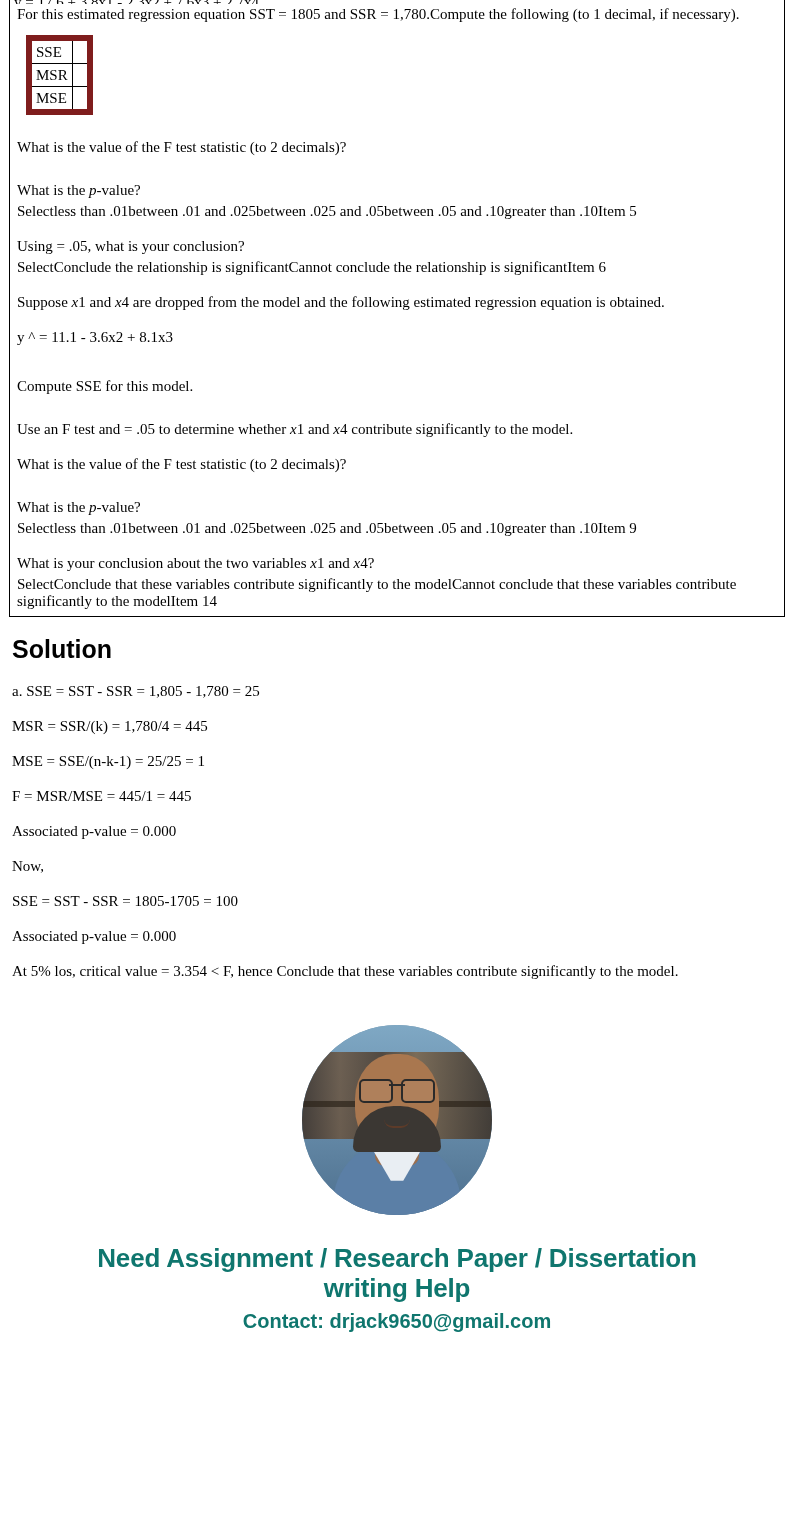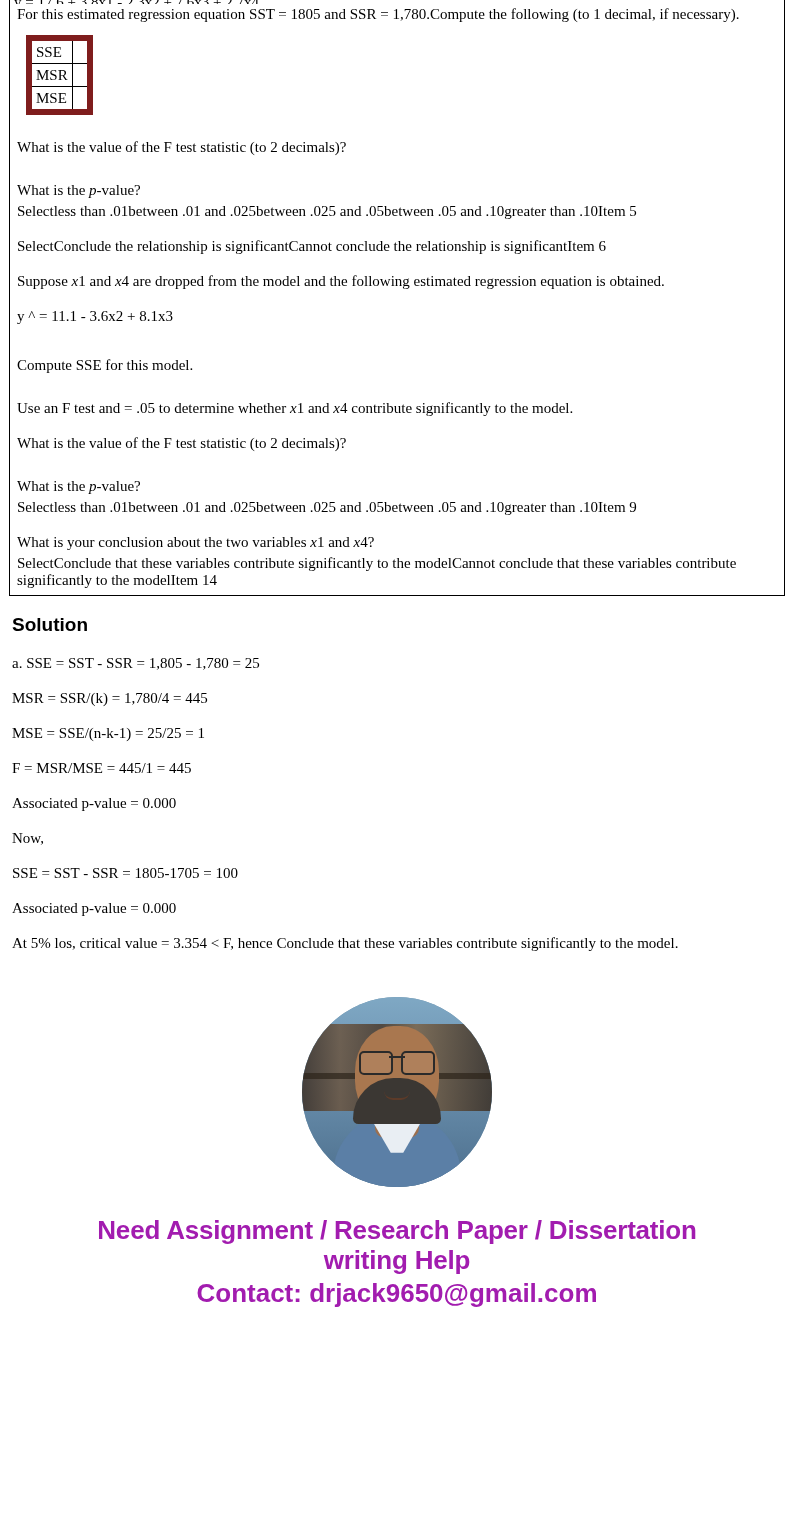--- a/index.html
+++ b/index.html
@@ -61,21 +61,21 @@
     height: 20px;
   }
   table.stat td.lbl { font-weight: normal; }
   table.stat td.val { width: 6px; }
 
   
   .inline-run { line-height: 17px; }
 
   
   h2.solution {
-    font-size: 19px;
+    font-size: 25px;
     font-weight: bold;
     margin: 18px 0 10px 12px;
     font-family: "Liberation Sans", sans-serif;
   }
   .sol-line {
     margin: 0 0 0 12px;
     padding: 9px 0;
     line-height: 17px;
   }
 
@@ -189,29 +189,29 @@
     border-bottom: 2px solid #5d3b29;
     border-radius: 0 0 14px 14px;
   }
 
   
   .promo {
     margin-top: 28px;
     text-align: center;
     font-family: "Liberation Sans", sans-serif;
     font-weight: bold;
-    color: #a21caf;
+    color: #0f766e;
   }
   .promo-line1 {
     font-size: 26px;
     line-height: 30px;
     letter-spacing: -0.2px;
   }
   .promo-line2 {
-    font-size: 26px;
+    font-size: 20px;
     line-height: 33px;
     margin-top: 2px;
   }
 </style>
 </head>
 <body>
 
 <div class="page">
 
   <div class="qbox">
@@ -243,20 +243,21 @@
 
     <div class="gap-lg"></div>
 
     <div class="para inline-run">
       <span>What is the </span><i class="v">p</i><span>-value?</span>
     </div>
     <div class="para">Selectless than .01between .01 and .025between .025 and .05between .05 and .10greater than .10Item 5</div>
 
     <div class="gap"></div>
 
+    <div class="para">Using = .05, what is your conclusion?</div>
     <div class="para">SelectConclude the relationship is significantCannot conclude the relationship is significantItem 6</div>
 
     <div class="gap"></div>
 
     <div class="para inline-run">
       <span>Suppose </span><i class="v">x</i><span>1</span><span> and </span><i class="v">x</i><span>4</span><span> are dropped from the model and the following estimated regression equation is obtained.</span>
     </div>
 
     <div class="gap"></div>
 

